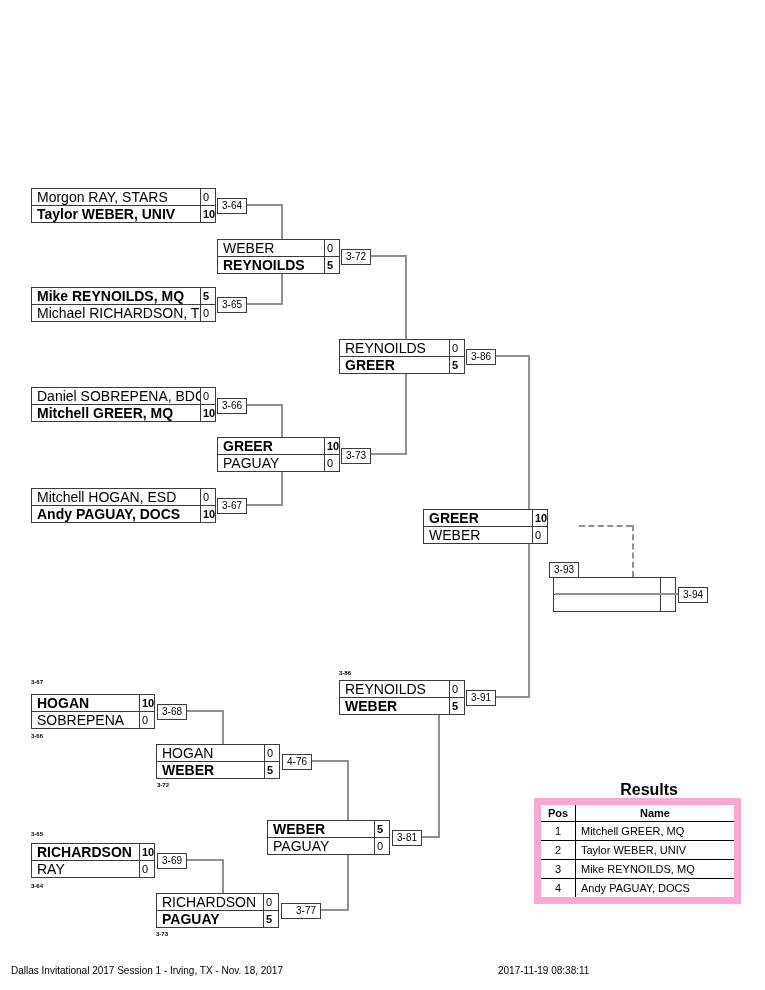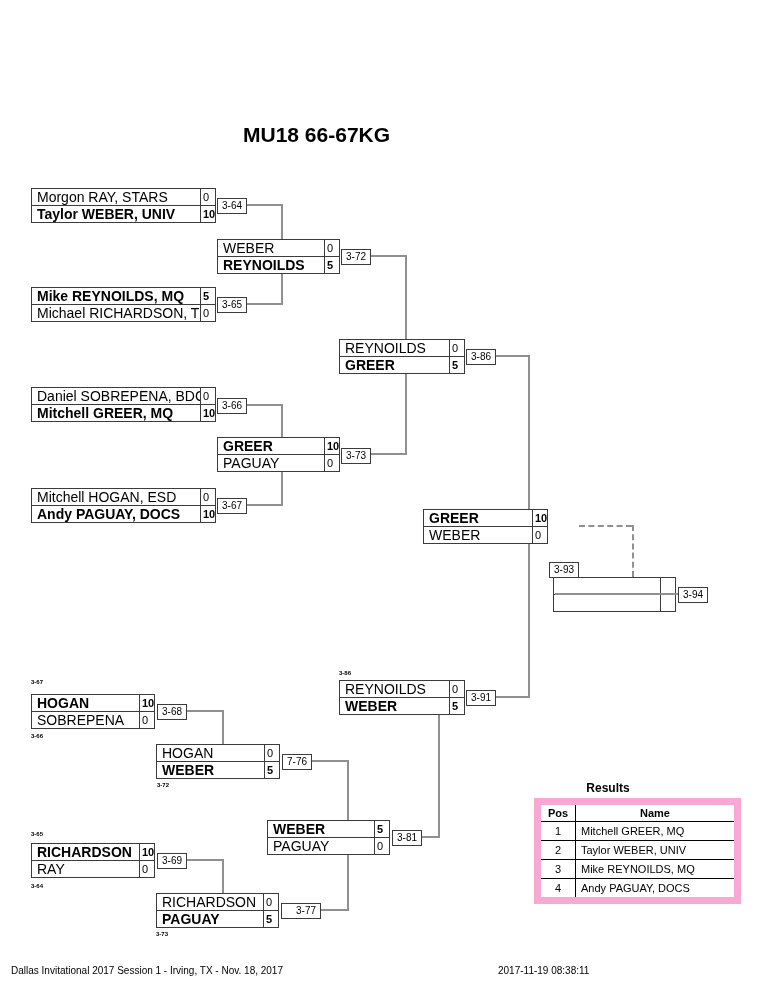--- a/index.html
+++ b/index.html
@@ -19,38 +19,37 @@
   
   .hline,.vline{position:absolute;background:#909090;z-index:1;}
   .hline{height:2px;}
   .vline{width:2px;}
   .hline.over{z-index:4;}
   .dash-h{position:absolute;border-top:2px dashed #909090;z-index:1;}
   .dash-v{position:absolute;border-left:2px dashed #909090;z-index:1;}
   
   .srclabel{position:absolute;font-size:6px;font-weight:bold;z-index:2;letter-spacing:0;}
   
-  .results-title{position:absolute;left:538px;top:781px;width:140px;text-align:center;
-                 font-size:12px;font-weight:bold;}
+  .results-title{position:absolute;left:538px;top:781px;width:140px;text-align:right;
+                 font-size:16px;font-weight:bold;}
   .rtable{position:absolute;left:534px;top:798px;border-collapse:collapse;z-index:2;}
   .rtable td,.rtable th{border:1px solid #000;font-size:11px;padding:0;}
   .rtable{border:7px solid #f9a8d4;}
   .rtable th{height:16px;font-weight:bold;text-align:center;}
   .rtable td{height:18px;}
   .col-pos{width:34px;text-align:center;}
   .col-name{width:153px;text-align:left;padding-left:5px !important;}
   
   .footer-text{position:absolute;font-size:10px;white-space:nowrap;}
 </style>
 </head>
 <body>
 
 <div id="page">
 
-  <div class="title" style="left:243px;top:123px;">MU18 66-67KG</div>
 
   <div class="hline" style="left:246px;top:204px;width:35px;"></div>
   <div class="vline" style="left:281px;top:204px;height:35px;"></div>
   <div class="hline" style="left:246px;top:303px;width:35px;"></div>
   <div class="vline" style="left:281px;top:272px;height:33px;"></div>
   <div class="hline" style="left:370px;top:255px;width:35px;"></div>
   <div class="vline" style="left:405px;top:255px;height:84px;"></div>
   <div class="hline" style="left:246px;top:404px;width:35px;"></div>
   <div class="vline" style="left:281px;top:404px;height:33px;"></div>
   <div class="hline" style="left:246px;top:504px;width:35px;"></div>
@@ -200,21 +199,21 @@
     <div class="mrow">
         <span class="pname">HOGAN</span>
         <span class="pscore">0</span>
       </div>
     <div class="mrow win">
         <span class="pname">WEBER</span>
         <span class="pscore">5</span>
       </div>
   </div>
   <div class="srclabel" style="left:157px;top:782px;">3-72</div>
-  <div class="mlabel" style="left:282px;top:754px;">7-76</div>
+  <div class="mlabel" style="left:282px;top:754px;">4-76</div>
 
   <div class="match" style="left:267px;top:820px;width:123px;">
     <div class="mrow win">
         <span class="pname">WEBER</span>
         <span class="pscore">5</span>
       </div>
     <div class="mrow">
         <span class="pname">PAGUAY</span>
         <span class="pscore">0</span>
       </div>

